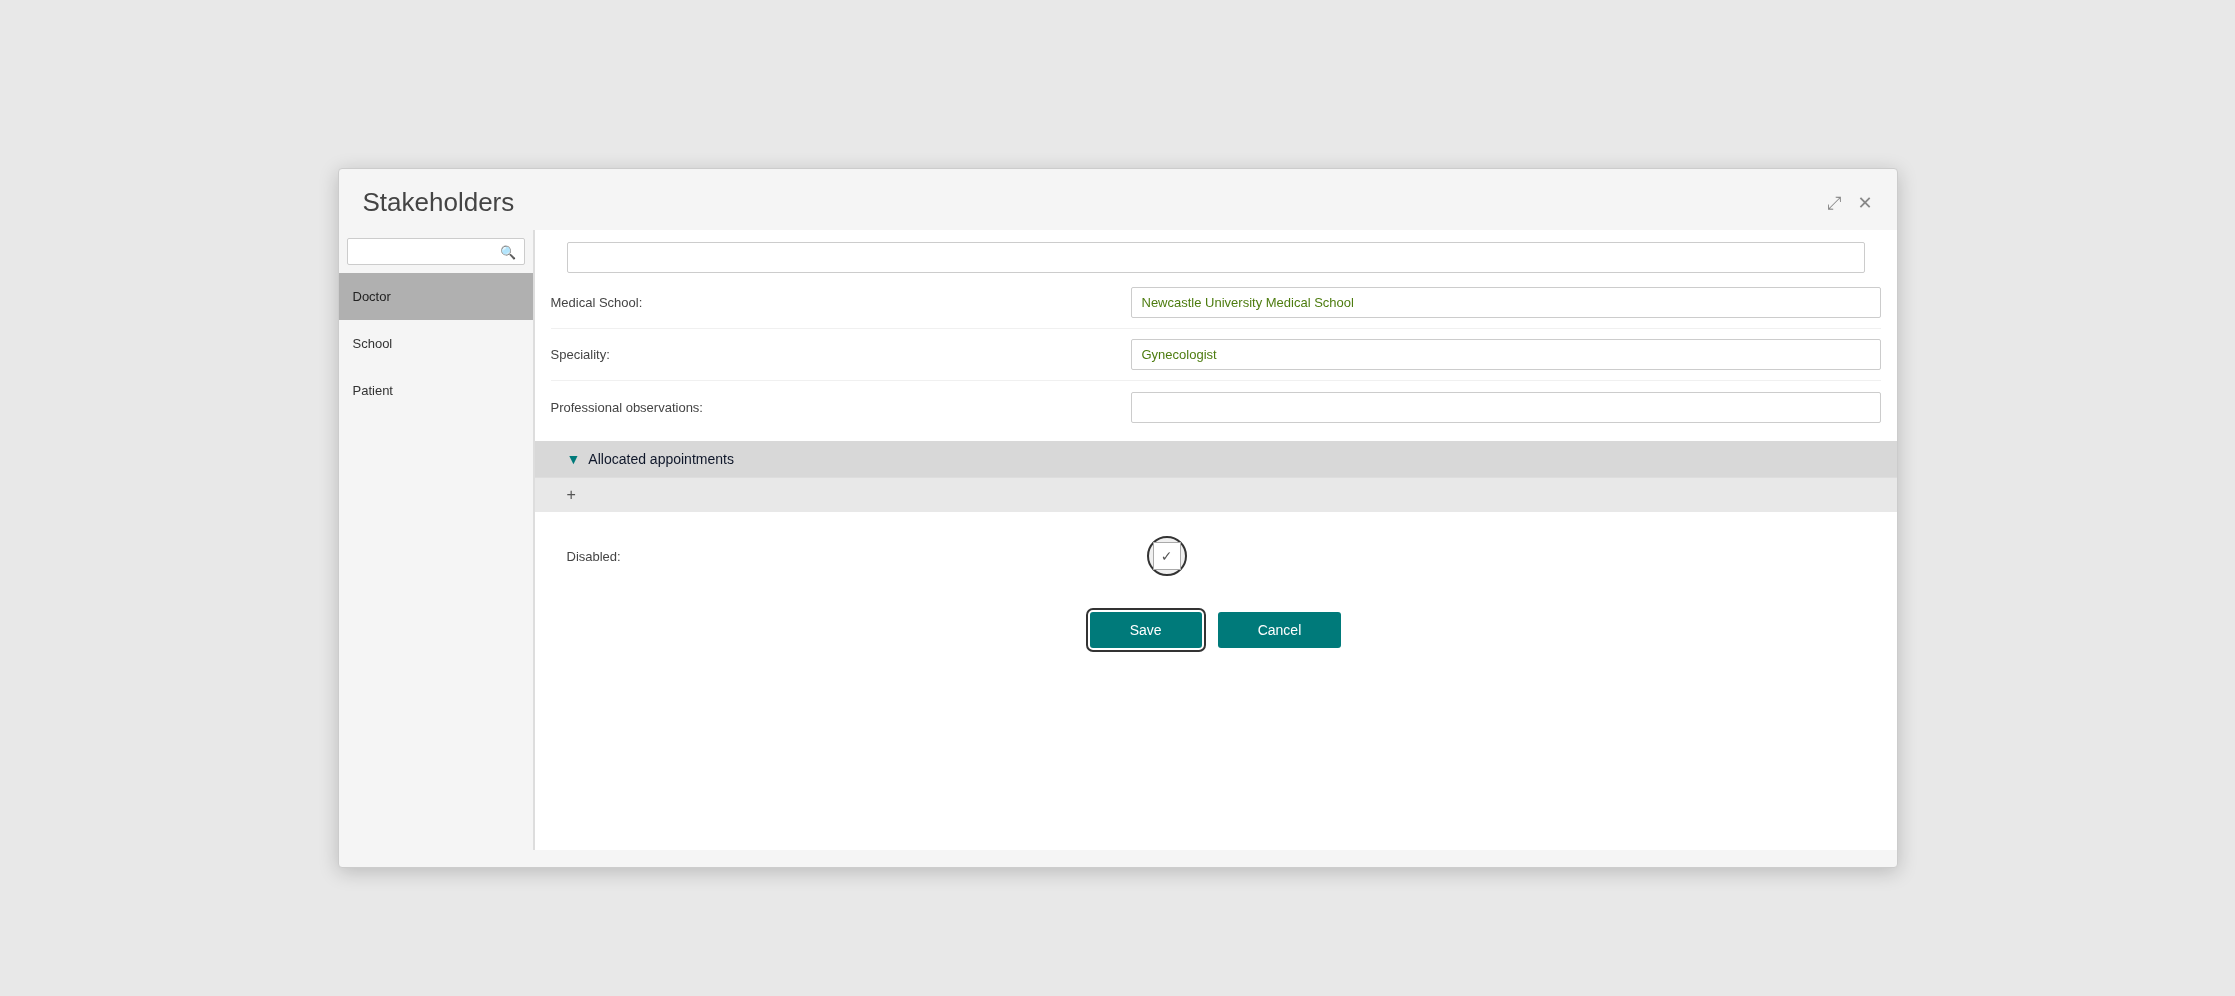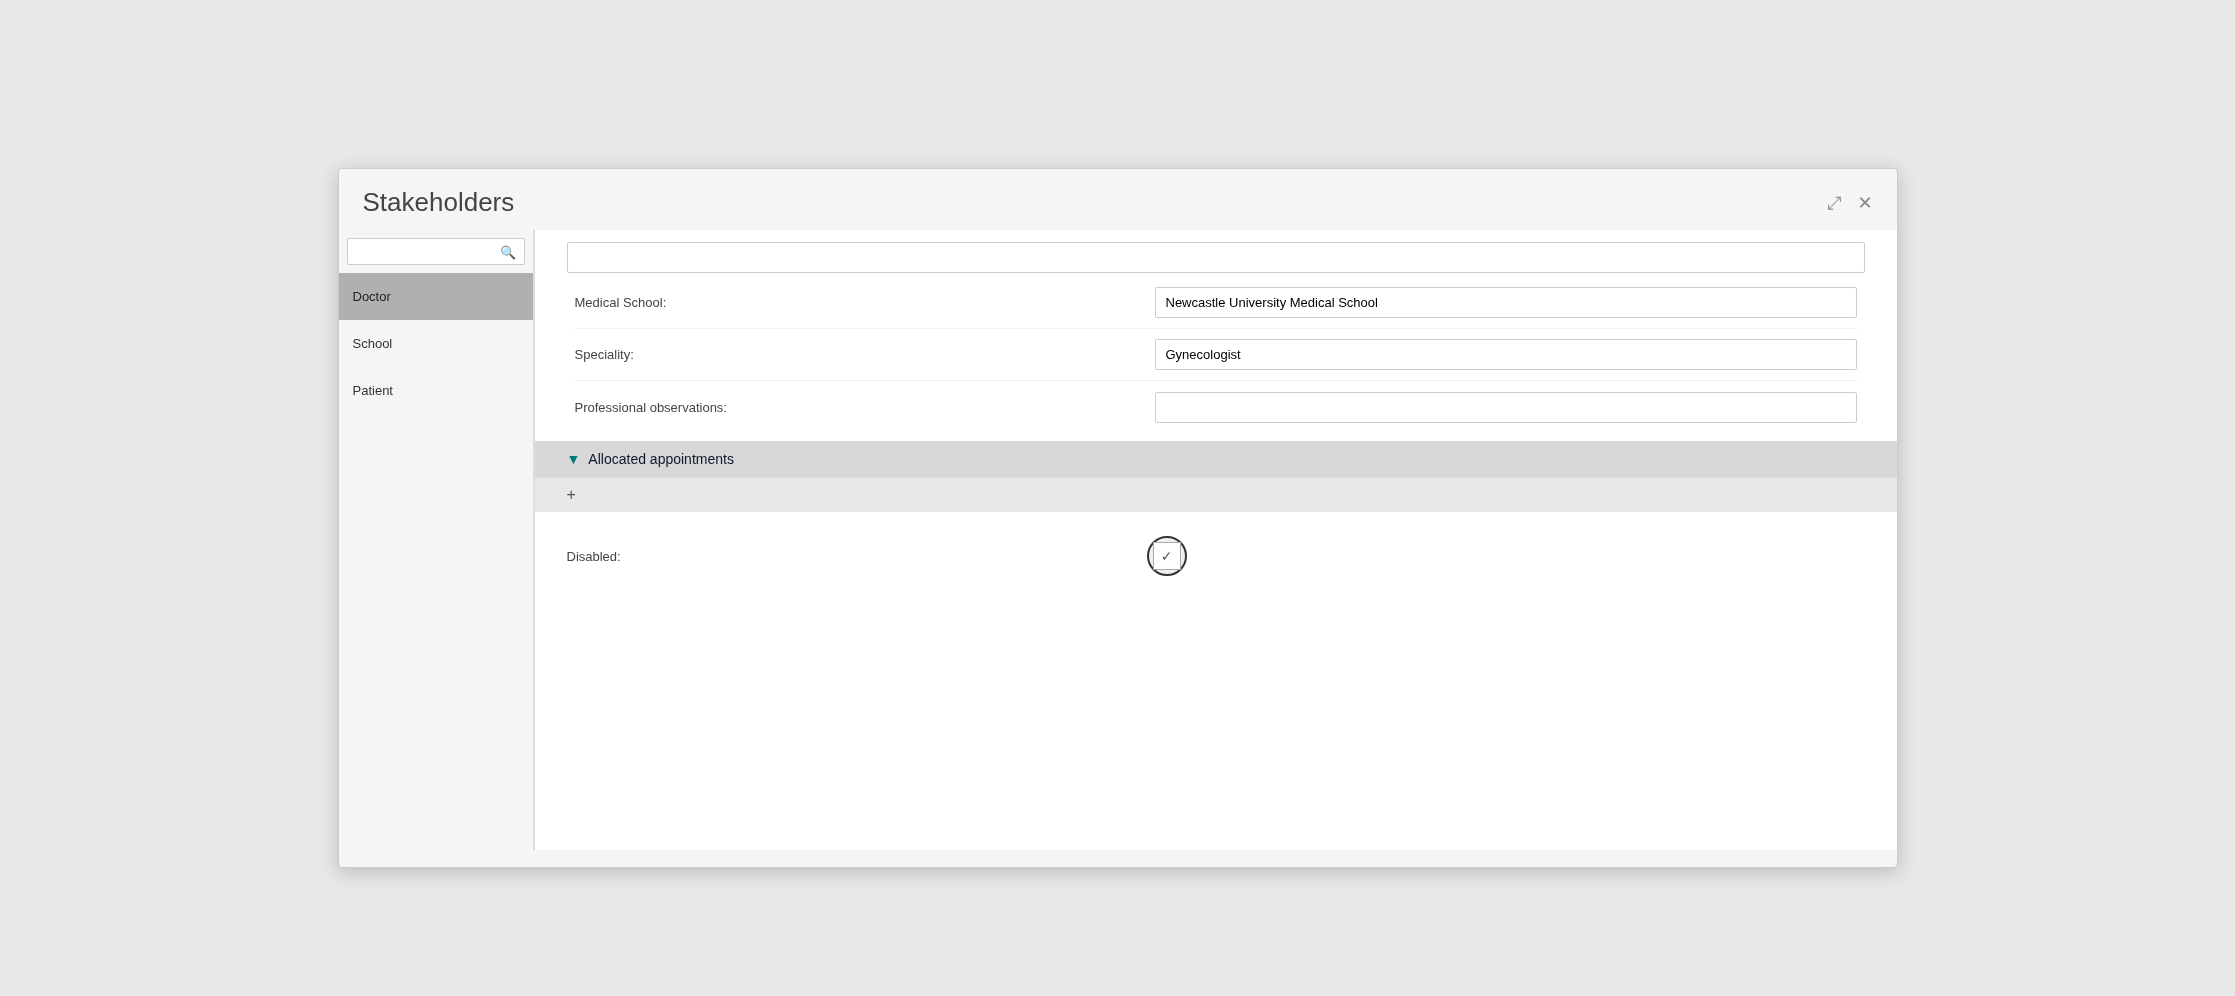--- a/index.html
+++ b/index.html
@@ -91,21 +91,21 @@
     }
     
     .main-content {
       flex: 1;
       background: #fff;
       border-left: 1px solid #ddd;
       overflow-y: auto;
       padding: 0;
     }
     .form-section {
-      padding: 0 40px;
+      padding: 0 16px;
     }
     .form-row {
       display: flex;
       align-items: center;
       padding: 10px 0;
       border-bottom: 1px solid #f0f0f0;
       min-height: 52px;
     }
     .form-row:last-child {
       border-bottom: none;
@@ -117,21 +117,21 @@
       flex-shrink: 0;
     }
     .form-field {
       flex: 1;
     }
     .form-input {
       width: 100%;
       padding: 7px 10px;
       border: 1px solid #ccc;
       font-size: 13px;
-      color: #000000;
+      color: #4d7c0f;
       background: #fff;
       outline: none;
       border-radius: 2px;
     }
     
     .allocated-section {
       margin: 8px 0;
       border: none;
     }
     .allocated-header {
@@ -313,16 +313,20 @@
         <div class="disabled-label">Disabled:</div>
         <div class="checkbox-wrapper">
           <div class="checkbox-container">
             <div class="checkbox-inner">
               <span class="checkbox-check">✓</span>
             </div>
           </div>
         </div>
       </div>
 
+      <div class="button-row">
+        <button class="btn btn-primary">Save</button>
+        <button class="btn btn-secondary">Cancel</button>
+      </div>
 
     </div>
   </div>
 </div>
 
 </body></html>

